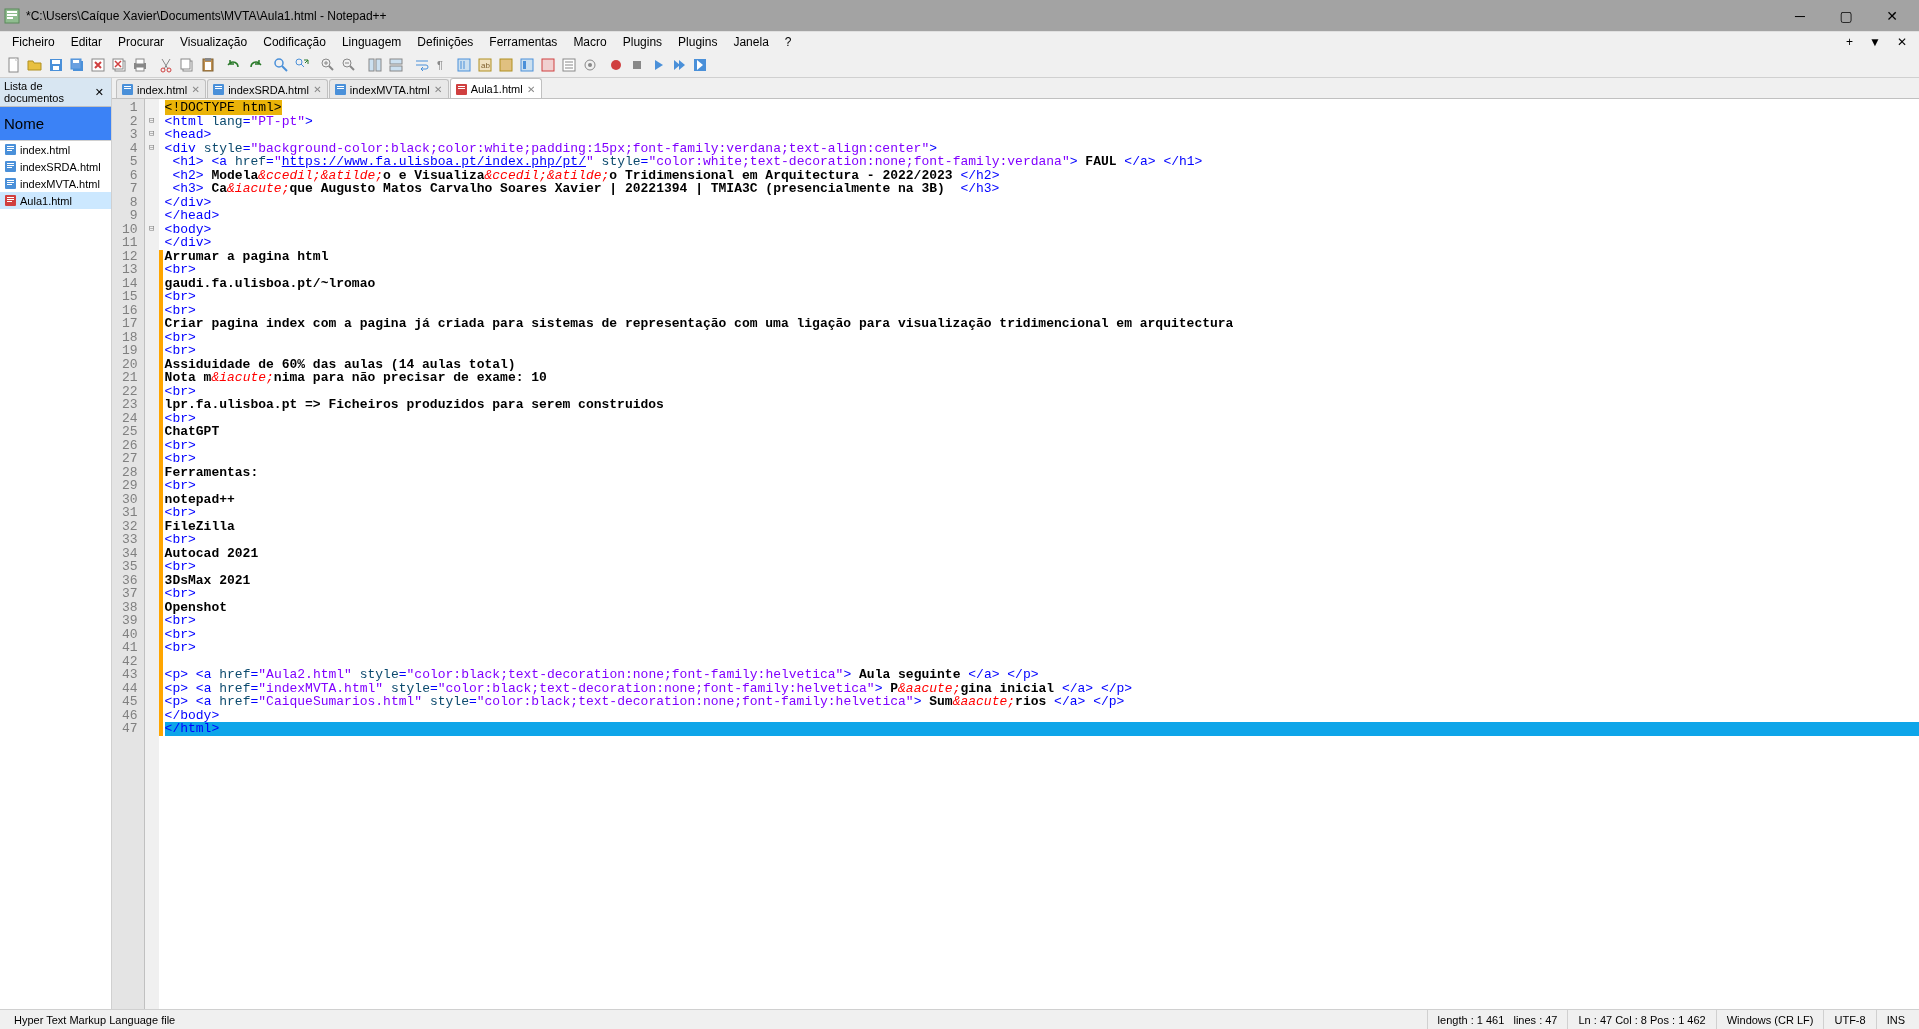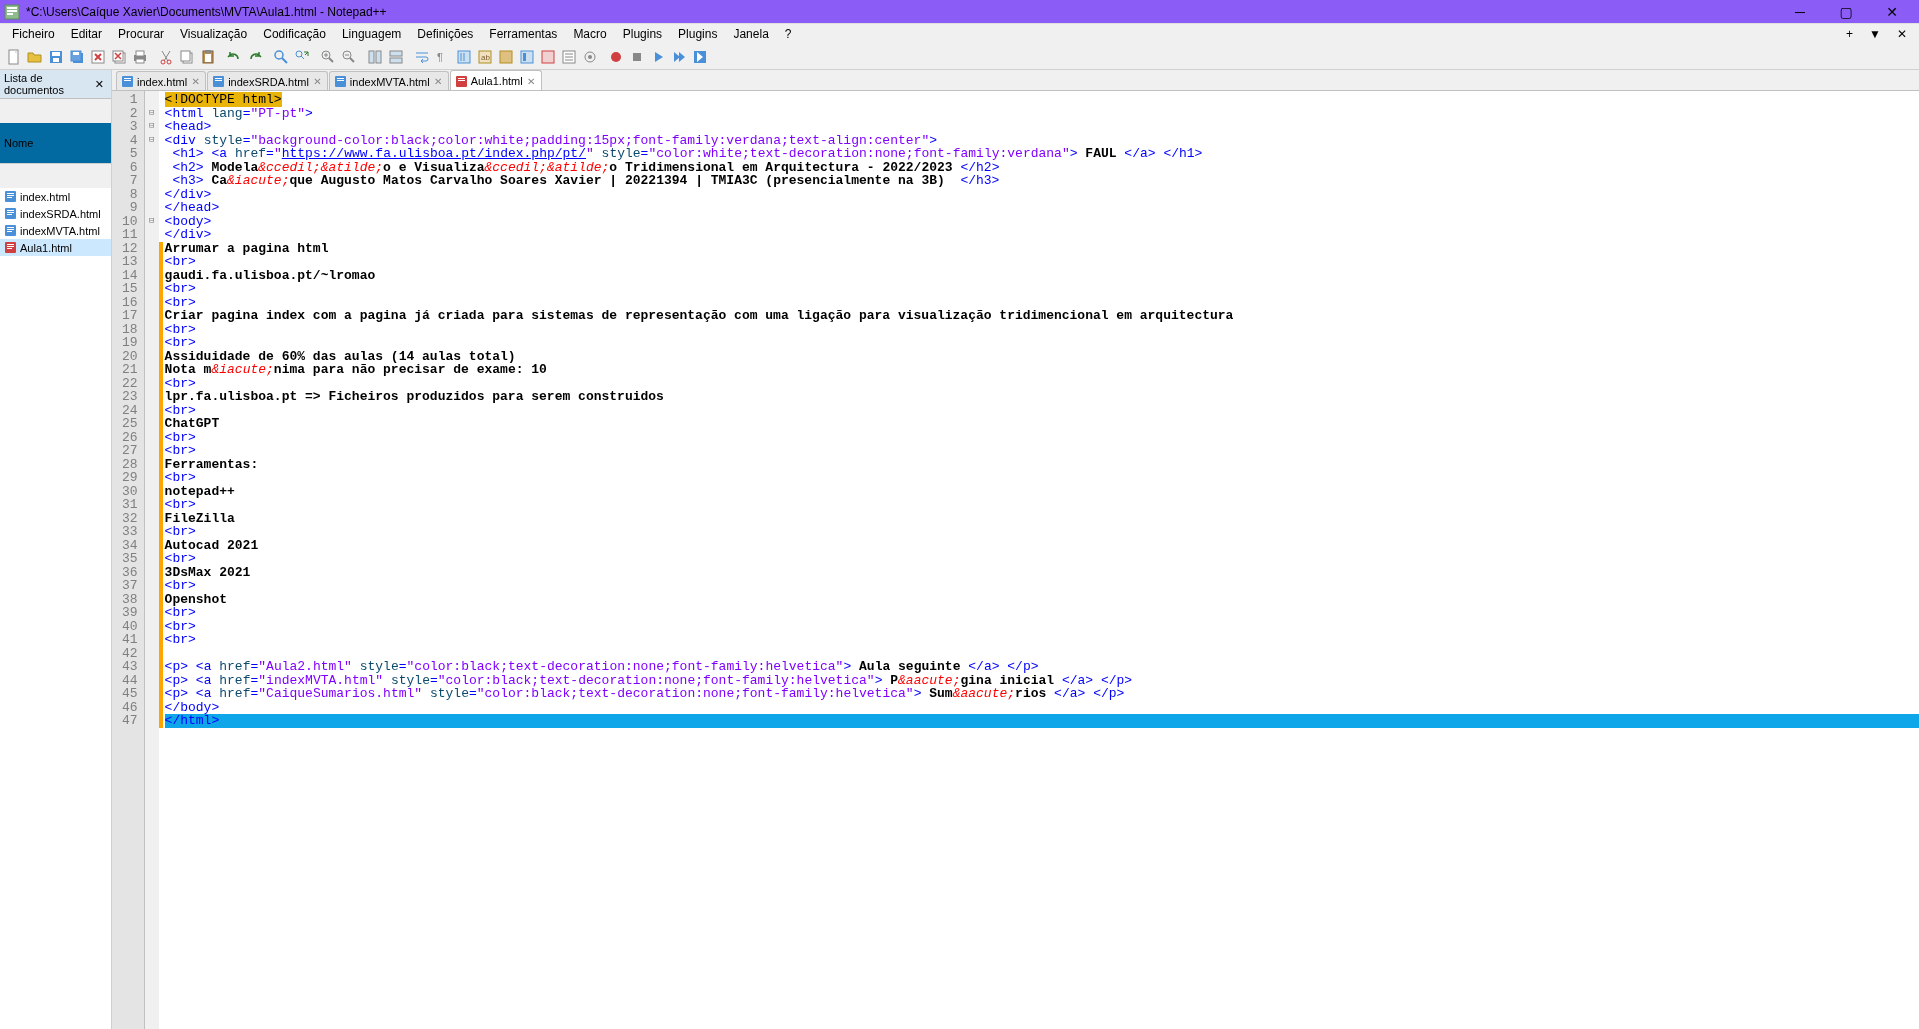--- a/index.html
+++ b/index.html
@@ -1,44 +1,44 @@
 <!DOCTYPE html>
 <html><head>
 <meta charset="utf-8">
 <style>
 * { margin: 0; padding: 0; box-sizing: border-box; }
 body { font-family: "Segoe UI", Tahoma, sans-serif; font-size: 11px; background: #f0f0f0; overflow: hidden; }
 .window { width: 1919px; height: 1029px; background: #fff; display: flex; flex-direction: column; }
 
 
-.titlebar { height: 24px; background: #8b5cf6; display: flex; align-items: center; padding: 0 4px; border-bottom: 1px solid #e0e0e0; }
+.titlebar { height: 32px; background: #a3a3a3; display: flex; align-items: center; padding: 0 4px; border-bottom: 1px solid #e0e0e0; }
 .titlebar .icon { width: 16px; height: 16px; margin-right: 6px; }
 .titlebar .title { flex: 1; font-size: 12px; color: #000; }
 .winbtns { display: flex; }
 .winbtn { width: 46px; height: 30px; display: flex; align-items: center; justify-content: center; font-size: 14px; cursor: pointer; }
 
 
 .menubar { height: 20px; background: #f0f0f0; display: flex; align-items: center; padding: 0 4px; font-size: 12px; }
 .menuitem { padding: 2px 8px; cursor: pointer; }
 .menuright { margin-left: auto; display: flex; }
 
 
 .toolbar { height: 26px; background: #f0f0f0; display: flex; align-items: center; padding: 2px 4px; gap: 1px; border-bottom: 1px solid #d0d0d0; }
 .tbtn { width: 20px; height: 20px; display: flex; align-items: center; justify-content: center; cursor: pointer; border: 1px solid transparent; }
 .tbtn svg { width: 16px; height: 16px; }
 .tsep { width: 4px; }
 
 
 .main { flex: 1; display: flex; overflow: hidden; }
 
 
-.doclist { width: 112px; background: #f0f0f0; border-right: 1px solid #d0d0d0; display: flex; flex-direction: column; gap: 24px; }
+.doclist { width: 112px; background: #f0f0f0; border-right: 1px solid #d0d0d0; display: flex; flex-direction: column; }
 .doclist-header { background: #d8e6f2; padding: 2px 4px; font-size: 11px; display: flex; align-items: center; justify-content: space-between; border-bottom: 1px solid #c0c0c0; }
 .doclist-header .x { cursor: pointer; font-size: 11px; padding: 0 3px; }
-.doclist-colhead { background: #0369a1; padding: 14px 4px; font-size: 11px; border-bottom: 1px solid #d0d0d0; }
+.doclist-colhead { background: #3b82f6; padding: 8px 4px; font-size: 15px; border-bottom: 1px solid #d0d0d0; }
 .doclist-items { background: #fff; flex: 1; }
 .docitem { padding: 2px 4px; font-size: 11px; display: flex; align-items: center; gap: 3px; cursor: pointer; }
 .docitem.selected { background: #cce8ff; }
 .docitem .ficon { width: 13px; height: 13px; flex-shrink: 0; }
 
 
 .editor-col { flex: 1; display: flex; flex-direction: column; background: #fff; }
 
 
 .tabbar { height: 21px; background: #f0f0f0; display: flex; align-items: flex-end; padding: 0 4px; border-bottom: 1px solid #c0c0c0; }
@@ -554,14 +554,22 @@
             <div class="mod"></div>
             <div class="mod"></div>
             <div class="mod"></div>
             <div class="mod"></div>
           </div>
         <div class="codearea" id="codearea"><div class="codeline"><span class="c-sel">&lt;!DOCTYPE html&gt;</span></div><div class="codeline"><span class="c-tag">&lt;html</span> <span class="c-attr">lang</span><span class="c-tag">=</span><span class="c-str">"PT-pt"</span><span class="c-tag">&gt;</span></div><div class="codeline"><span class="c-tag">&lt;head&gt;</span></div><div class="codeline"><span class="c-tag">&lt;div</span> <span class="c-attr">style</span><span class="c-tag">=</span><span class="c-str">"background-color:black;color:white;padding:15px;font-family:verdana;text-align:center"</span><span class="c-tag">&gt;</span></div><div class="codeline"> <span class="c-tag">&lt;h1&gt;</span> <span class="c-tag">&lt;a</span> <span class="c-attr">href</span><span class="c-tag">=</span><span class="c-str">"<span class="c-link">https://www.fa.ulisboa.pt/index.php/pt/</span>"</span> <span class="c-attr">style</span><span class="c-tag">=</span><span class="c-str">"color:white;text-decoration:none;font-family:verdana"</span><span class="c-tag">&gt;</span> <span class="c-text">FAUL</span> <span class="c-tag">&lt;/a&gt;</span> <span class="c-tag">&lt;/h1&gt;</span></div><div class="codeline"> <span class="c-tag">&lt;h2&gt;</span> <span class="c-text">Modela</span><span class="c-ent">&amp;ccedil;&amp;atilde;</span><span class="c-text">o e Visualiza</span><span class="c-ent">&amp;ccedil;&amp;atilde;</span><span class="c-text">o Tridimensional em Arquitectura - 2022/2023</span> <span class="c-tag">&lt;/h2&gt;</span></div><div class="codeline"> <span class="c-tag">&lt;h3&gt;</span> <span class="c-text">Ca</span><span class="c-ent">&amp;iacute;</span><span class="c-text">que Augusto Matos Carvalho Soares Xavier | 20221394 | TMIA3C (presencialmente na 3B) </span> <span class="c-tag">&lt;/h3&gt;</span></div><div class="codeline"><span class="c-tag">&lt;/div&gt;</span></div><div class="codeline"><span class="c-tag">&lt;/head&gt;</span></div><div class="codeline"><span class="c-tag">&lt;body&gt;</span></div><div class="codeline"><span class="c-tag">&lt;/div&gt;</span></div><div class="codeline"><span class="c-text">Arrumar a pagina html</span></div><div class="codeline"><span class="c-tag">&lt;br&gt;</span></div><div class="codeline"><span class="c-text">gaudi.fa.ulisboa.pt/~lromao</span></div><div class="codeline"><span class="c-tag">&lt;br&gt;</span></div><div class="codeline"><span class="c-tag">&lt;br&gt;</span></div><div class="codeline"><span class="c-text">Criar pagina index com a pagina já criada para sistemas de representação com uma ligação para visualização tridimencional em arquitectura</span></div><div class="codeline"><span class="c-tag">&lt;br&gt;</span></div><div class="codeline"><span class="c-tag">&lt;br&gt;</span></div><div class="codeline"><span class="c-text">Assiduidade de 60% das aulas (14 aulas total)</span></div><div class="codeline"><span class="c-text">Nota m</span><span class="c-ent">&amp;iacute;</span><span class="c-text">nima para não precisar de exame: 10</span></div><div class="codeline"><span class="c-tag">&lt;br&gt;</span></div><div class="codeline"><span class="c-text">lpr.fa.ulisboa.pt =&gt; Ficheiros produzidos para serem construidos</span></div><div class="codeline"><span class="c-tag">&lt;br&gt;</span></div><div class="codeline"><span class="c-text">ChatGPT</span></div><div class="codeline"><span class="c-tag">&lt;br&gt;</span></div><div class="codeline"><span class="c-tag">&lt;br&gt;</span></div><div class="codeline"><span class="c-text">Ferramentas:</span></div><div class="codeline"><span class="c-tag">&lt;br&gt;</span></div><div class="codeline"><span class="c-text">notepad++</span></div><div class="codeline"><span class="c-tag">&lt;br&gt;</span></div><div class="codeline"><span class="c-text">FileZilla</span></div><div class="codeline"><span class="c-tag">&lt;br&gt;</span></div><div class="codeline"><span class="c-text">Autocad 2021</span></div><div class="codeline"><span class="c-tag">&lt;br&gt;</span></div><div class="codeline"><span class="c-text">3DsMax 2021</span></div><div class="codeline"><span class="c-tag">&lt;br&gt;</span></div><div class="codeline"><span class="c-text">Openshot</span></div><div class="codeline"><span class="c-tag">&lt;br&gt;</span></div><div class="codeline"><span class="c-tag">&lt;br&gt;</span></div><div class="codeline"><span class="c-tag">&lt;br&gt;</span></div><div class="codeline">&nbsp;</div><div class="codeline"><span class="c-tag">&lt;p&gt;</span> <span class="c-tag">&lt;a</span> <span class="c-attr">href</span><span class="c-tag">=</span><span class="c-str">"Aula2.html"</span> <span class="c-attr">style</span><span class="c-tag">=</span><span class="c-str">"color:black;text-decoration:none;font-family:helvetica"</span><span class="c-tag">&gt;</span> <span class="c-text">Aula seguinte</span> <span class="c-tag">&lt;/a&gt;</span> <span class="c-tag">&lt;/p&gt;</span></div><div class="codeline"><span class="c-tag">&lt;p&gt;</span> <span class="c-tag">&lt;a</span> <span class="c-attr">href</span><span class="c-tag">=</span><span class="c-str">"indexMVTA.html"</span> <span class="c-attr">style</span><span class="c-tag">=</span><span class="c-str">"color:black;text-decoration:none;font-family:helvetica"</span><span class="c-tag">&gt;</span> <span class="c-text">P</span><span class="c-ent">&amp;aacute;</span><span class="c-text">gina inicial</span> <span class="c-tag">&lt;/a&gt;</span> <span class="c-tag">&lt;/p&gt;</span></div><div class="codeline"><span class="c-tag">&lt;p&gt;</span> <span class="c-tag">&lt;a</span> <span class="c-attr">href</span><span class="c-tag">=</span><span class="c-str">"CaiqueSumarios.html"</span> <span class="c-attr">style</span><span class="c-tag">=</span><span class="c-str">"color:black;text-decoration:none;font-family:helvetica"</span><span class="c-tag">&gt;</span> <span class="c-text">Sum</span><span class="c-ent">&amp;aacute;</span><span class="c-text">rios</span> <span class="c-tag">&lt;/a&gt;</span> <span class="c-tag">&lt;/p&gt;</span></div><div class="codeline"><span class="c-tag">&lt;/body&gt;</span></div><div class="codeline current"><span class="c-tag">&lt;/html&gt;</span></div></div>
       </div>
     </div>
   </div>
 
+  <div class="statusbar">
+    <div class="cell">Hyper Text Markup Language file</div>
+    <div class="cell"><span>length : 1 461</span>&nbsp;&nbsp;&nbsp;<span>lines : 47</span></div>
+    <div class="cell">Ln : 47   Col : 8   Pos : 1 462</div>
+    <div class="cell">Windows (CR LF)</div>
+    <div class="cell">UTF-8</div>
+    <div class="cell">INS</div>
+  </div>
 
 </div>
 
 </body></html>

